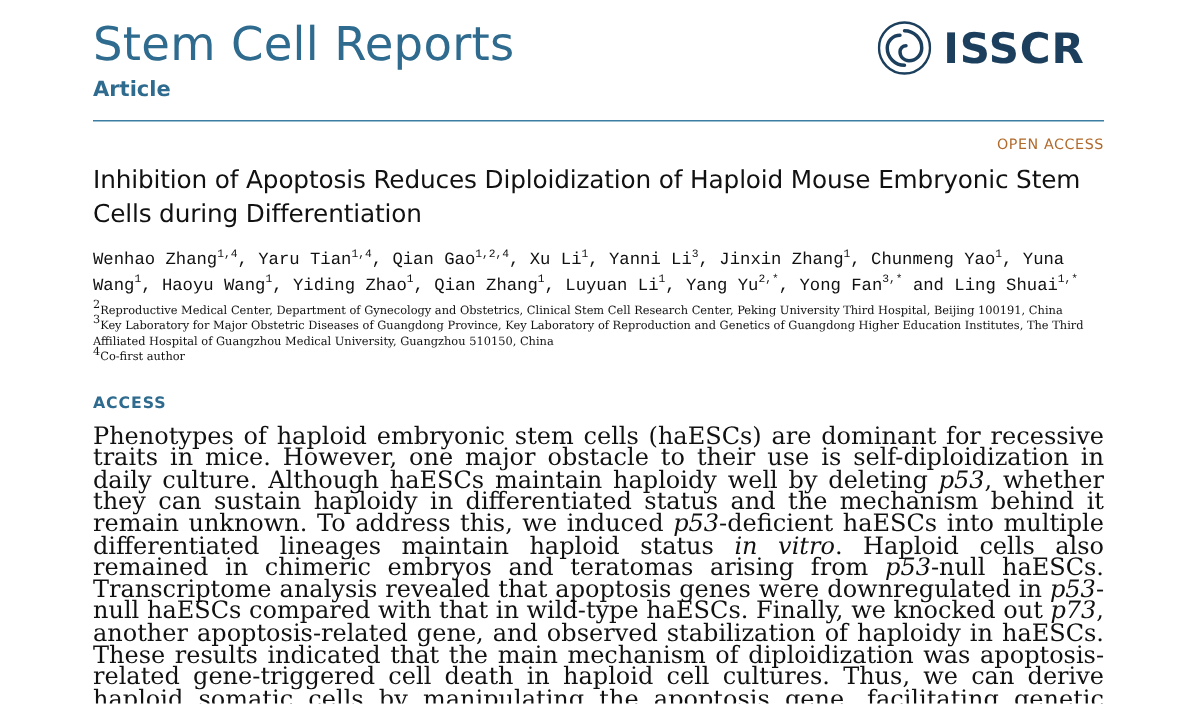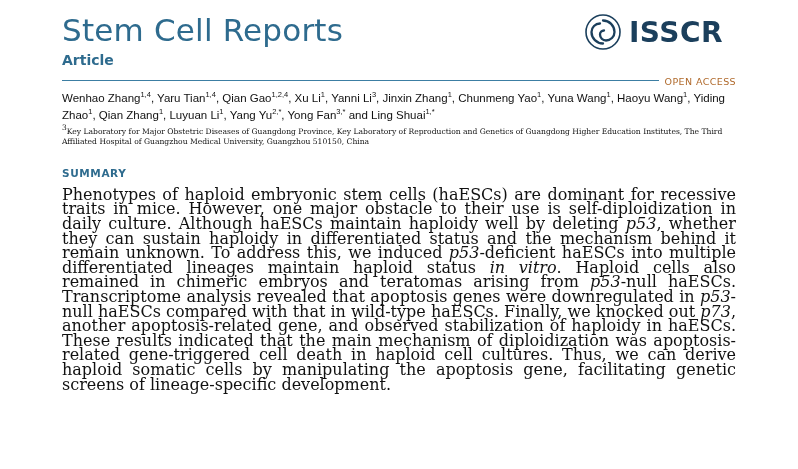--- a/index.html
+++ b/index.html
@@ -72,21 +72,21 @@
   .rule {
     position: absolute;
     left: 0;
     right: 0;
     top: 4px;
     border-top: 1px solid #3c7ea3;
   }
   .open-access {
     position: absolute;
     right: 0;
-    top: 0;
+    top: 15px;
     background: #ffffff;
     padding-left: 6px;
     font-family: "DejaVu Sans", sans-serif;
     font-size: 9.5px;
     color: #b06a2c;
     letter-spacing: 0.4px;
   }
 
   
   .title {
@@ -94,21 +94,21 @@
     font-size: 16.5px;
     font-weight: 400;
     color: #111111;
     line-height: 23px;
     margin-top: 18px;
     letter-spacing: -0.1px;
   }
 
   
   .authors {
-    font-family: Liberation Sans, sans-serif;
+    font-family: Liberation Mono, monospace;
     font-size: 11.5px;
     line-height: 17px;
     color: #111111;
   }
   sup {
     font-size: 7.5px;
     vertical-align: super;
     line-height: 0;
   }
   .affiliations {
@@ -172,26 +172,29 @@
       </span>
       <span class="brand-name">ISSCR</span>
     </div>
   </div>
 
   <div class="rule-row">
     <div class="rule"></div>
     <div class="open-access">OPEN ACCESS</div>
   </div>
 
+  <h1 class="title">Inhibition of Apoptosis Reduces Diploidization of Haploid Mouse Embryonic Stem Cells during Differentiation</h1>
 
   <div class="authors"><span>Wenhao Zhang</span><sup>1,4</sup>, <span>Yaru Tian</span><sup>1,4</sup>, <span>Qian Gao</span><sup>1,2,4</sup>, <span>Xu Li</span><sup>1</sup>, <span>Yanni Li</span><sup>3</sup>, <span>Jinxin Zhang</span><sup>1</sup>, <span>Chunmeng Yao</span><sup>1</sup>, <span>Yuna Wang</span><sup>1</sup>, <span>Haoyu Wang</span><sup>1</sup>, <span>Yiding Zhao</span><sup>1</sup>, <span>Qian Zhang</span><sup>1</sup>, <span>Luyuan Li</span><sup>1</sup>, <span>Yang Yu</span><sup>2,*</sup>, <span>Yong Fan</span><sup>3,*</sup> <span>and Ling Shuai</span><sup>1,*</sup></div>
 
   <div class="affiliations">
+      <span class="affil-line"><sup>2</sup>Reproductive Medical Center, Department of Gynecology and Obstetrics, Clinical Stem Cell Research Center, Peking University Third Hospital, Beijing 100191, China</span>
       <span class="affil-line"><sup>3</sup>Key Laboratory for Major Obstetric Diseases of Guangdong Province, Key Laboratory of Reproduction and Genetics of Guangdong Higher Education Institutes, The Third Affiliated Hospital of Guangzhou Medical University, Guangzhou 510150, China</span>
+      <span class="affil-line"><sup>4</sup>Co-first author</span>
     </div>
 
 
 
-  <div class="section-head">SUMMARY</div>
+  <div class="section-head">ACCESS</div>
 
   <div class="summary-body"><span>Phenotypes of haploid embryonic stem cells (haESCs) are dominant for recessive traits in mice. However, one major obstacle to their use is self-diploidization in daily culture. Although haESCs maintain haploidy well by deleting </span><em>p53</em><span>, whether they can sustain haploidy in differentiated status and the mechanism behind it remain unknown. To address this, we induced </span><em>p53</em><span>-deficient haESCs into multiple differentiated lineages maintain haploid status </span><em>in vitro</em><span>. Haploid cells also remained in chimeric embryos and teratomas arising from </span><em>p53</em><span>-null haESCs. Transcriptome analysis revealed that apoptosis genes were downregulated in </span><em>p53</em><span>-null haESCs compared with that in wild-type haESCs. Finally, we knocked out </span><em>p73</em><span>, another apoptosis-related gene, and observed stabilization of haploidy in haESCs. These results indicated that the main mechanism of diploidization was apoptosis-related gene-triggered cell death in haploid cell cultures. Thus, we can derive haploid somatic cells by manipulating the apoptosis gene, facilitating genetic screens of lineage-specific development.</span></div>
 
 </div>
 
 </body></html>

